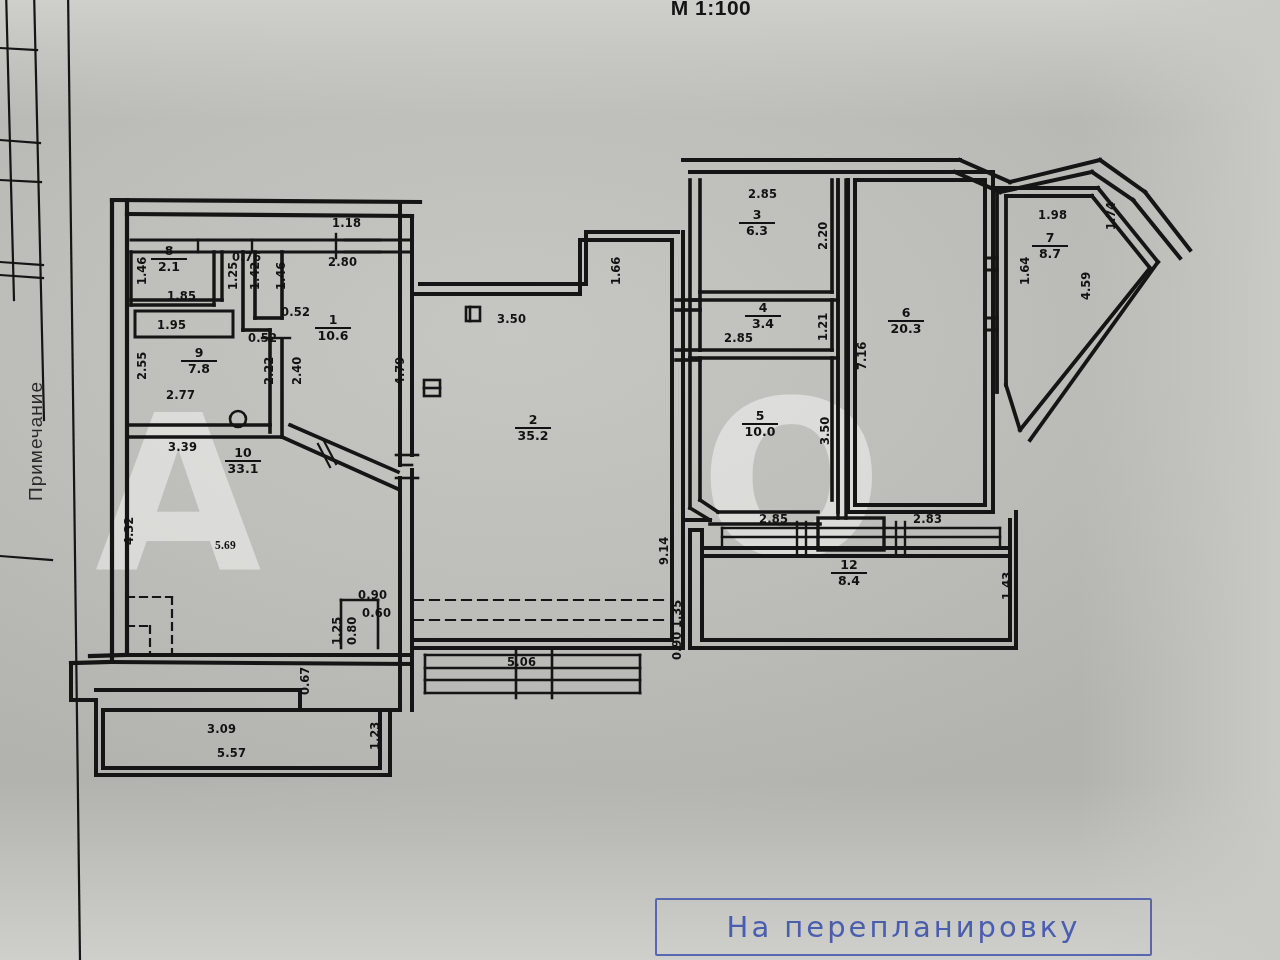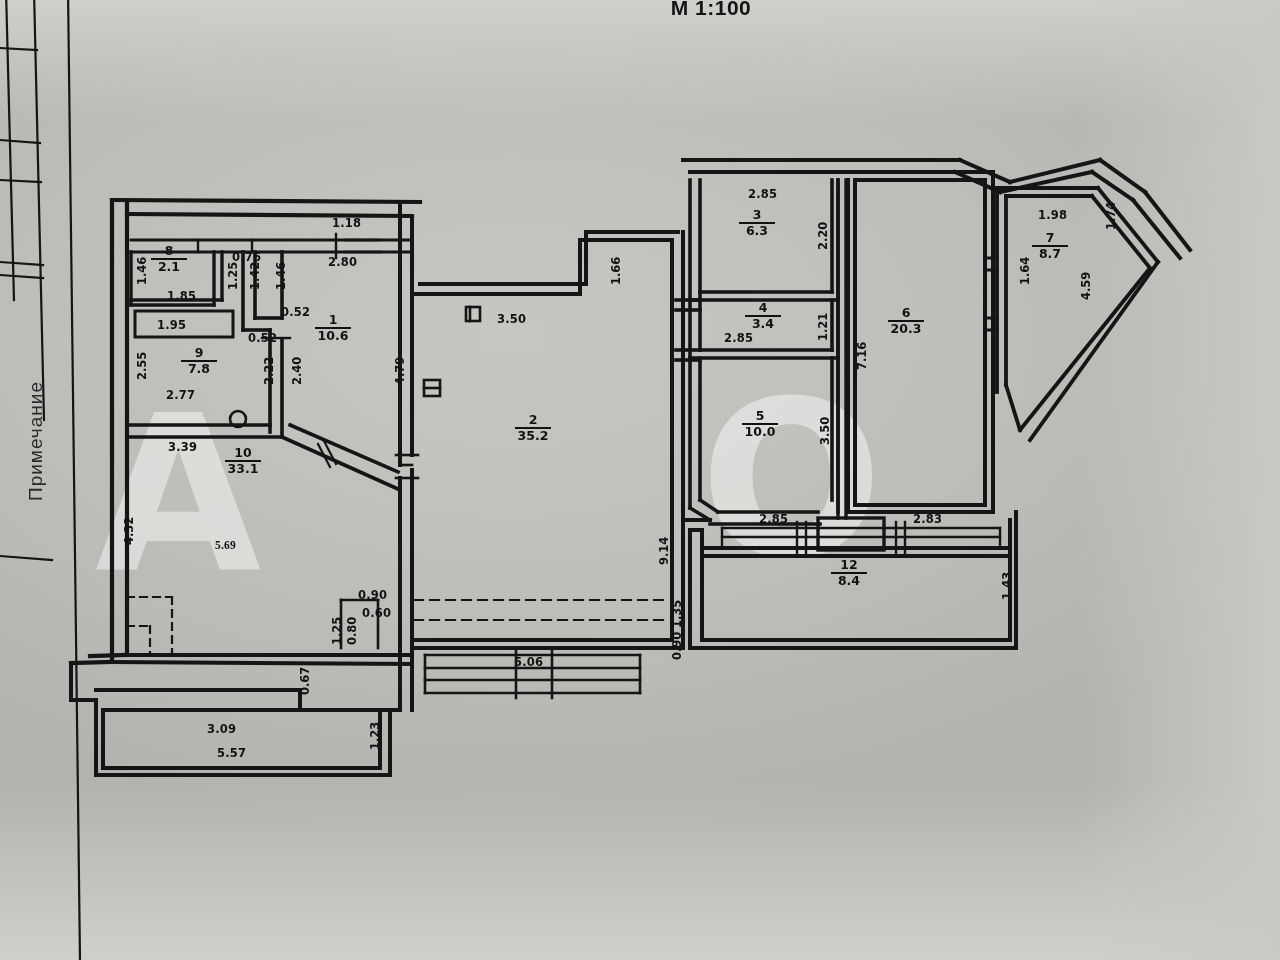--- a/index.html
+++ b/index.html
@@ -342,21 +342,21 @@
       <div class="lb dim" style="left: 281px; top: 305px;">0.52</div>
       <div class="lb dim" style="left: 248px; top: 331px;">0.52</div>
       <div class="lb dim" style="left: 166px; top: 388px;">2.77</div>
       <div class="lb dim" style="left: 168px; top: 440px;">3.39</div>
       <div class="lb dim" style="left: 215px; top: 539px; font-family: Liberation Serif, serif;">5.69</div>
       <div class="lb dim" style="left: 207px; top: 678px; margin-top: 44px;">3.09</div>
       <div class="lb dim" style="left: 217px; top: 746px;">5.57</div>
       <div class="lb dim" style="left: 358px; top: 588px;">0.90</div>
       <div class="lb dim" style="left: 362px; top: 606px;">0.60</div>
       <div class="lb dim" style="left: 497px; top: 312px;">3.50</div>
-      <div class="lb dim" style="left: 507px; top: 655px; margin-left: 7px;">5.06</div>
+      <div class="lb dim" style="left: 507px; top: 655px;">5.06</div>
       <div class="lb dim" style="left: 748px; top: 187px;">2.85</div>
       <div class="lb dim" style="left: 724px; top: 331px;">2.85</div>
       <div class="lb dim" style="left: 759px; top: 512px;">2.85</div>
       <div class="lb dim" style="left: 913px; top: 512px;">2.83</div>
       <div class="lb dim" style="left: 1038px; top: 208px;">1.98</div>
       <div class="lb dimv" style="left: 135px; top: 285px;">1.46</div>
       <div class="lb dimv" style="left: 226px; top: 290px;">1.25</div>
       <div class="lb dimv" style="left: 248px; top: 290px;">1.42</div>
       <div class="lb dimv" style="left: 274px; top: 290px;">1.46</div>
       <div class="lb dimv" style="left: 135px; top: 380px;">2.55</div>
@@ -430,13 +430,16 @@
         <span class="bar"></span>
         <span class="area">33.1</span>
       </div>
       <div class="lb rm" style="left: 831px; top: 559px; width: 36px;">
         <span class="num">12</span>
         <span class="bar"></span>
         <span class="area">8.4</span>
       </div>
     </div>
 
+  <div id="stamp">
+    <div id="stamptext">На перепланировку</div>
+  </div>
 </div>
 
 </body></html>

